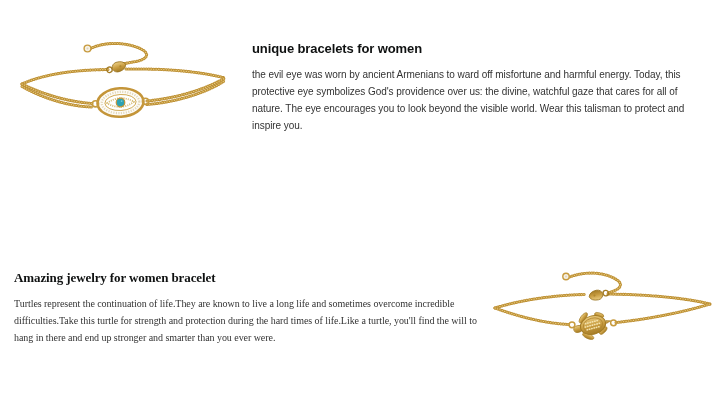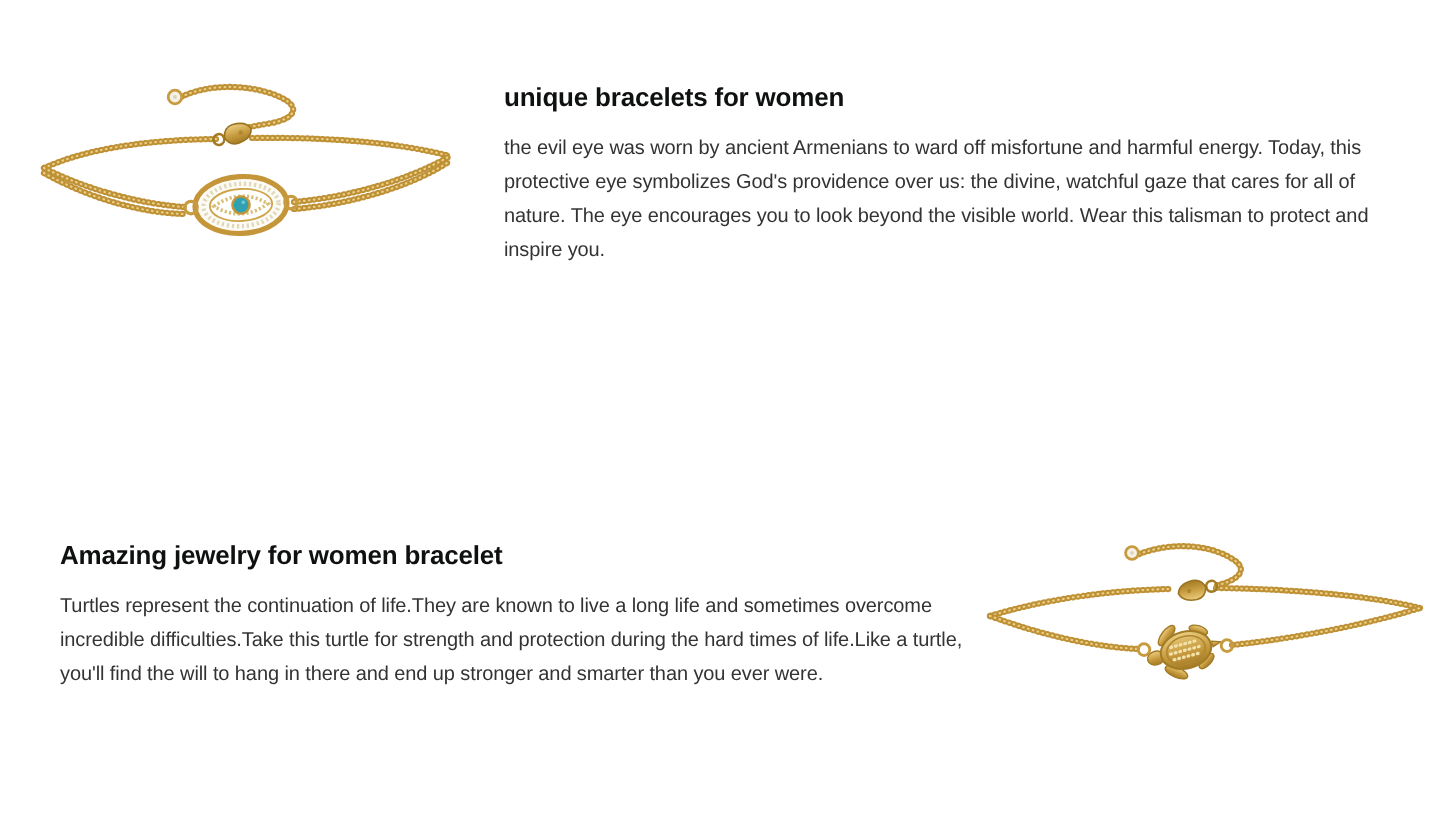--- a/index.html
+++ b/index.html
@@ -15,21 +15,21 @@
     margin:0 0 9px 0;
     font-size:13px;font-weight:700;color:#0f1111;
     letter-spacing:-0.1px;line-height:16px;
   }
   .aplus-body{
     margin:0;
     font-size:10px;line-height:17px;color:#333333;
     letter-spacing:-0.05px;
   }
   .text-1{left:252px;top:41px;width:458px;}
-  .text-2{left:30px;top:270px;width:468px;}
+  .text-2{left:14px;top:270px;width:468px;font-family:Liberation Serif, serif;}
   .img-1{left:18px;top:10px;width:220px;height:150px;}
   .img-2{left:492px;top:258px;width:225px;height:145px;}
   svg{display:block;}
   .chain-base{stroke:#DDBC6D;stroke-width:1.5;fill:none;}
   .chain-dots{stroke:#BE9136;stroke-width:3.1;fill:none;stroke-dasharray:0.4 2.1;stroke-linecap:round;}
   .chain-hi{stroke:#F0D68C;stroke-width:1.1;fill:none;stroke-dasharray:0.3 2.2;stroke-linecap:round;opacity:0.9;}
 </style>
 </head>
 <body>
 

